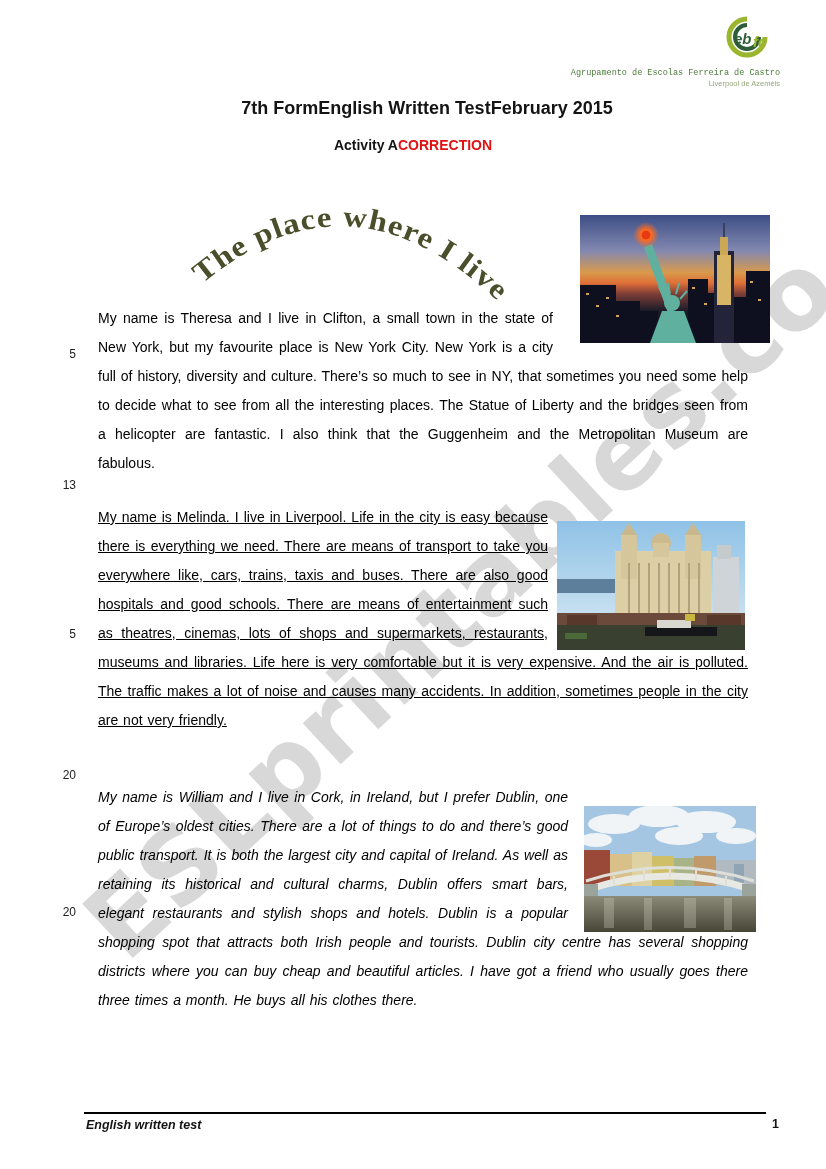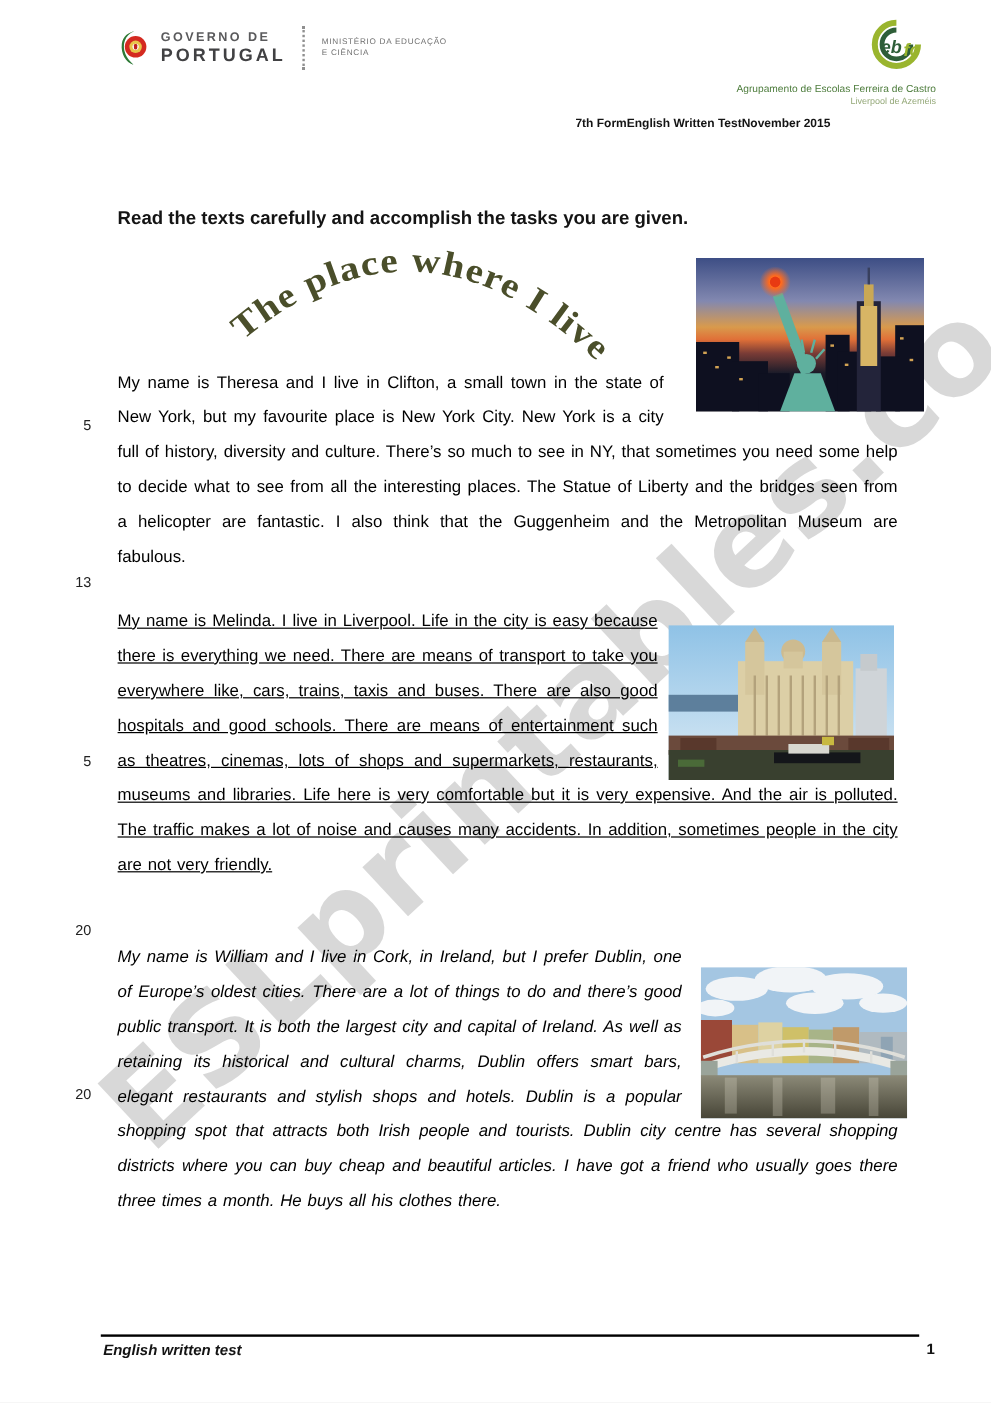--- a/index.html
+++ b/index.html
@@ -6,26 +6,26 @@
   .page{position:relative;width:826px;height:1169px;background:#ffffff;margin:0 auto;
         overflow:hidden;font-family:"Liberation Sans",sans-serif;color:#141414;}
 
   
   .logo-left{position:absolute;left:100px;top:22px;display:flex;align-items:center;gap:10px;z-index:2;}
   .gov-line1{font-size:10.5px;font-weight:bold;letter-spacing:2px;color:#5a5a5c;line-height:13px;}
   .gov-line2{font-size:15px;font-weight:bold;letter-spacing:2.5px;color:#414143;line-height:17px;}
   .gov-divider{border-left:2px dotted #8f8f8f;height:36px;margin:0 4px;}
   .ministry{font-size:6.8px;letter-spacing:.6px;color:#6f6f6f;line-height:9px;text-transform:uppercase;}
   .logo-right{position:absolute;left:545px;top:14px;width:235px;text-align:right;z-index:2;}
-  .school1{font-size:8.5px;color:#4d7c3c;line-height:11px;}
+  .school1{font-size:8.5px;color:#4d7c3c;line-height:11px;font-family:Liberation Mono, monospace;}
   .school2{font-size:7.5px;color:#94a878;line-height:10px;padding-left:70px;}
 
   
-  .head-row{position:absolute;top:98px;left:98px;width:650px;display:flex;justify-content:flex-end;
-            padding:0;box-sizing:border-box;font-size:10px;font-weight:bold;z-index:2;}
+  .head-row{position:absolute;top:98px;left:98px;width:650px;display:flex;justify-content:center;
+            padding:0;box-sizing:border-box;font-size:18px;font-weight:bold;z-index:2;}
   .head-row .c1{margin-left:64px;} .head-row .c3{margin-right:56px;}
   .activity-row{position:absolute;top:137px;left:0;width:826px;text-align:center;font-size:14px;font-weight:bold;z-index:2;}
   .correction{color:#e01111;}
   .instructions{position:absolute;top:174px;left:98px;width:650px;font-size:15.5px;font-weight:bold;z-index:2;}
 
   
   .arch-title{position:absolute;left:188px;top:196px;width:320px;height:106px;z-index:2;}
 
   
   .watermark{position:absolute;left:-90px;top:545px;width:1100px;text-align:center;
@@ -56,58 +56,42 @@
   .footer-label{position:absolute;top:1118px;left:86px;font-size:12.5px;font-weight:bold;font-style:italic;z-index:2;}
   .page-num{position:absolute;top:1117px;right:47px;font-size:12.5px;font-weight:bold;z-index:2;}
 </style>
 </head>
 <body>
 
 <div class="page">
 
   <div class="watermark">ESLprintables.co</div>
 
-  <div class="logo-left">
-    <svg width="24" height="32" viewBox="0 0 24 32">
-      <path d="M12 2 C4 5 1.5 13 4.5 21 C7 27 12 30 11 30 C5 28 0.5 21 1.5 12.5 C2.5 6 7 3 12 2 Z" fill="#2e7a36"></path>
-      <circle cx="13" cy="15" r="9" fill="#d42a20"></circle>
-      <circle cx="13" cy="15" r="5.2" fill="#e8c54a"></circle>
-      <circle cx="13" cy="15" r="2.6" fill="#ffffff"></circle>
-      <rect x="11.6" y="12.6" width="2.8" height="4.6" rx="1.2" fill="#c02020"></rect>
-    </svg>
-    <div>
-      <div class="gov-line1">GOVERNO DE</div>
-      <div class="gov-line2">PORTUGAL</div>
-    </div>
-    <div class="gov-divider"></div>
-    <div class="ministry">
-      <div>MINISTÉRIO DA EDUCAÇÃO</div>
-      <div>E CIÊNCIA</div>
-    </div>
-  </div>
 
   <div class="logo-right">
     <svg width="66" height="50" viewBox="0 0 66 50">
       <path d="M33 5 a18 18 0 1 0 18 18" stroke="#9ab52e" stroke-width="5" fill="none"></path>
       <path d="M33 11 a12 12 0 1 0 12 12" stroke="#2e5e38" stroke-width="4" fill="none"></path>
       <text x="20" y="30" font-size="15" font-weight="bold" font-style="italic" fill="#2e5e38" font-family="Liberation Sans, sans-serif">eb</text>
       <text x="39" y="33" font-size="15" font-weight="bold" font-style="italic" fill="#9ab52e" font-family="Liberation Sans, sans-serif">fc</text>
     </svg>
     <div class="school1">Agrupamento de Escolas Ferreira de Castro</div>
     <div class="school2">Liverpool de Azeméis</div>
   </div>
 
   <div class="head-row">
     <span class="c1">7th Form</span>
     <span class="c2">English Written Test</span>
-    <span class="c3">November 2015</span>
-  </div>
-
-
-  <div class="instructions">Read the texts carefully and accomplish the tasks you are given.</div>
+    <span class="c3">February 2015</span>
+  </div>
+
+  <div class="activity-row">
+    <span>Activity A</span><span class="correction">CORRECTION</span>
+  </div>
+
 
   <svg class="arch-title" viewBox="0 0 320 106">
     <defs>
         <path id="arc" d="M 14 88 Q 160 -34 306 102" fill="none"></path>
       </defs>
     <text font-family="Liberation Serif, serif" font-size="29" font-weight="bold" fill="#4a4e2a" letter-spacing="1">
       <textPath href="#arc" textLength="332" lengthAdjust="spacingAndGlyphs">The place where I live</textPath>
     </text>
   </svg>
 

